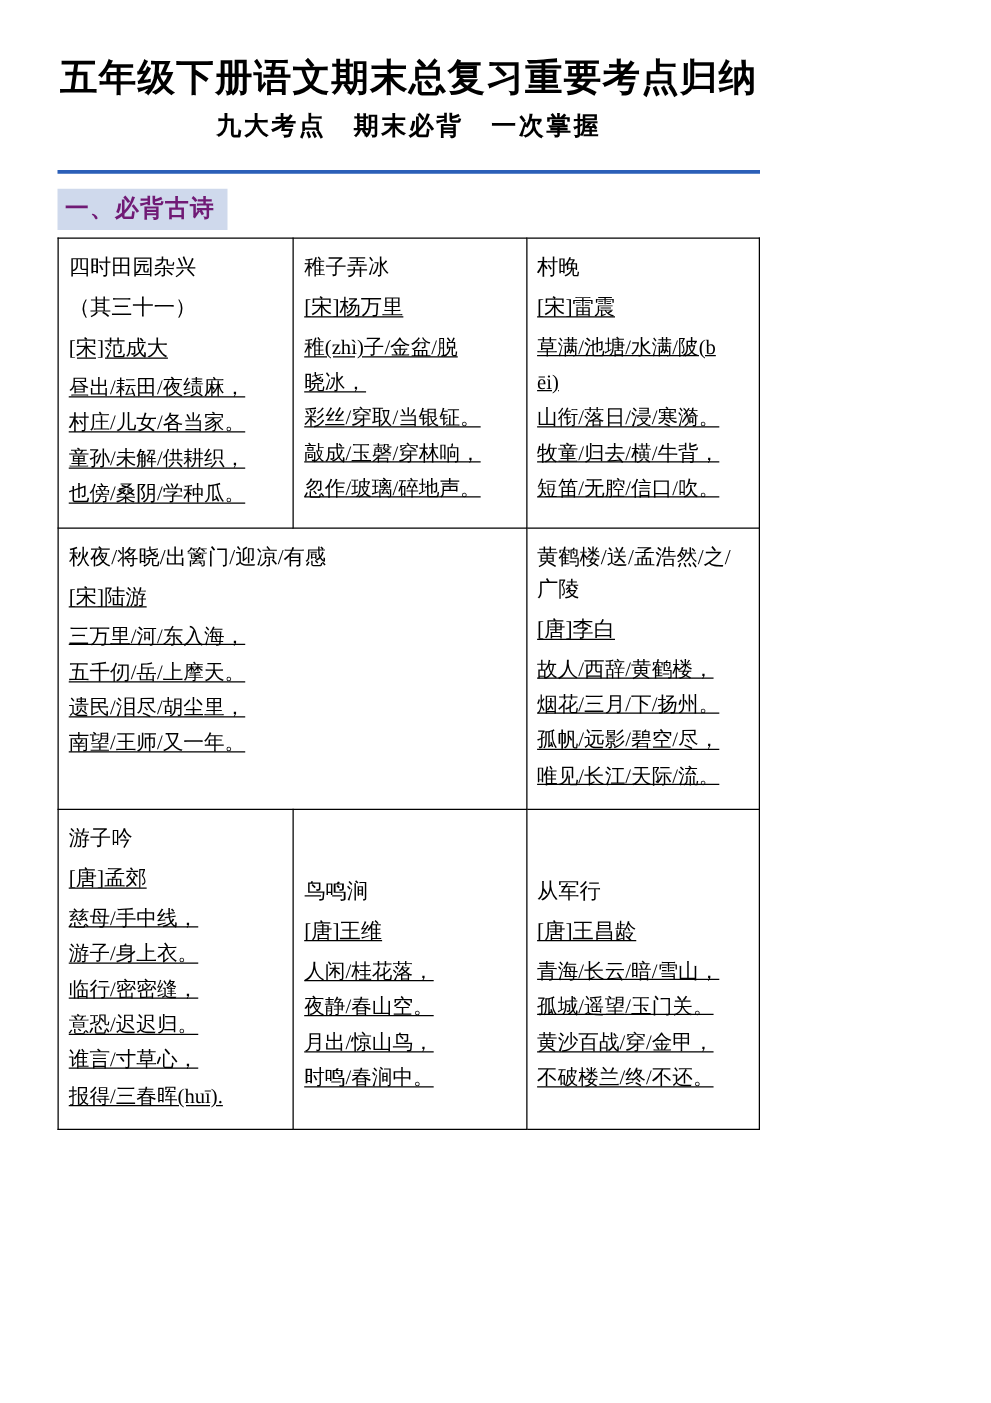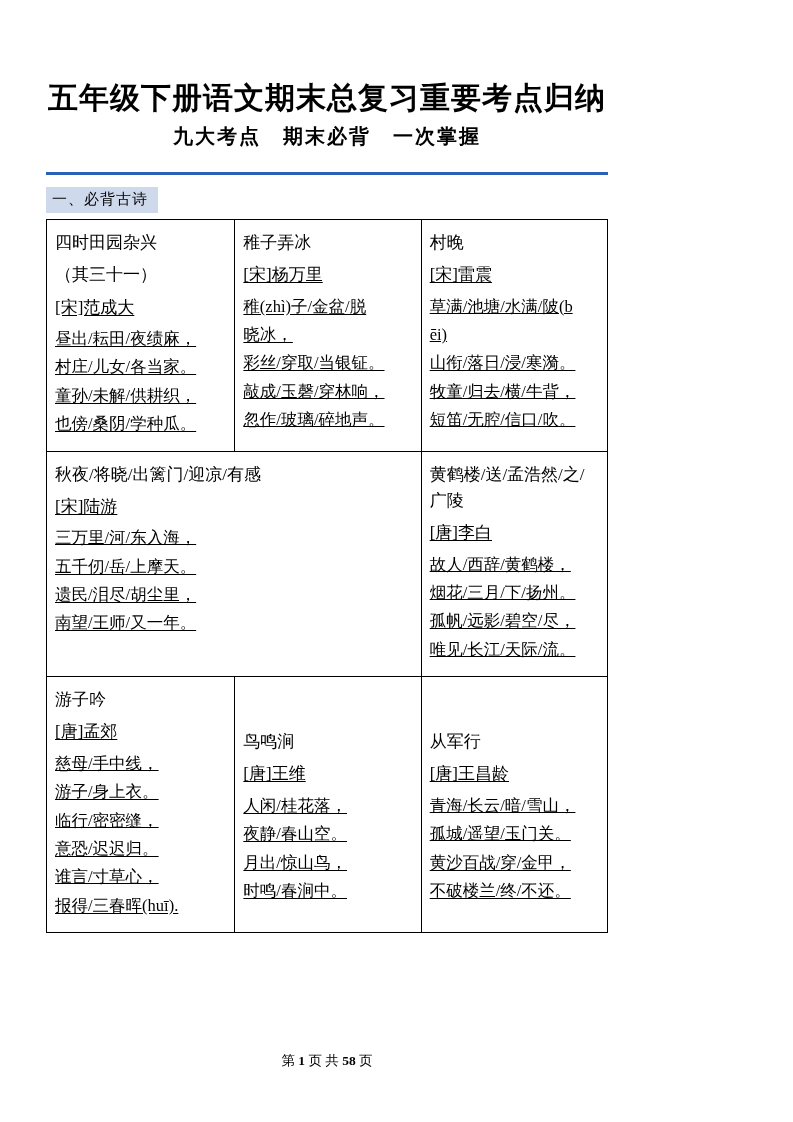--- a/index.html
+++ b/index.html
@@ -12,21 +12,21 @@
     height: 1122px;
     font-family: "Liberation Serif", "DejaVu Serif", serif;
     color: #000000;
     position: relative;
     overflow: hidden;
   }
   .page {
     width: 654px;
     height: 1122px;
     box-sizing: border-box;
-    padding: 64px 46px 0 46px;
+    padding: 28px 46px 0 46px;
     position: relative;
   }
   .doc-title {
     text-align: center;
     font-size: 30px;
     font-weight: bold;
     letter-spacing: 1px;
     margin: 14px 0 4px 0;
     font-family: "Liberation Serif", "DejaVu Serif", serif;
   }
@@ -38,23 +38,23 @@
     letter-spacing: 2px;
   }
   .rule {
     height: 3px;
     background: #2b5fb8;
     margin: 2px 0 10px 0;
   }
   .section-heading {
     display: inline-block;
     background: #cfd9ec;
-    color: #000000;
-    font-size: 15px;
-    font-weight: normal;
+    color: #701a75;
+    font-size: 19px;
+    font-weight: bold;
     padding: 3px 10px 4px 6px;
     margin: 2px 0 6px 0;
     letter-spacing: 1px;
   }
   table.poem-table {
     border-collapse: collapse;
     width: 100%;
     table-layout: fixed;
   }
   table.poem-table td {
@@ -197,21 +197,14 @@
           <span class="ln">青海/长云/暗/雪山，</span>
           <span class="ln">孤城/遥望/玉门关。</span>
           <span class="ln u">黄沙百战/穿/金甲，</span>
           <span class="ln u">不破楼兰/终/不还。</span>
         </div>
       </td>
     </tr>
   </tbody>
     </table>
 
-  <div class="footer">
-    <span>第</span>
-    <b>1</b>
-    <span>页 共</span>
-    <b>58</b>
-    <span>页</span>
-  </div>
 
 </div>
 
 </body></html>

